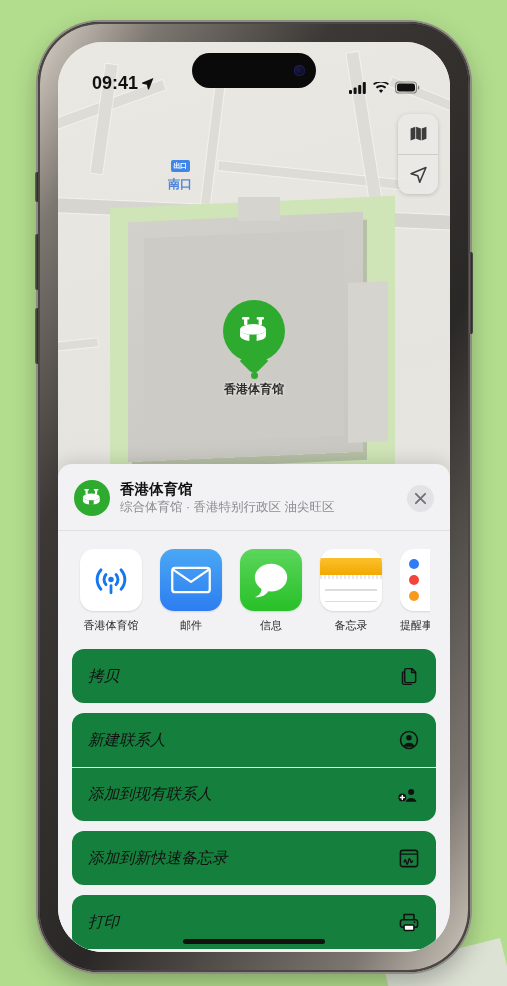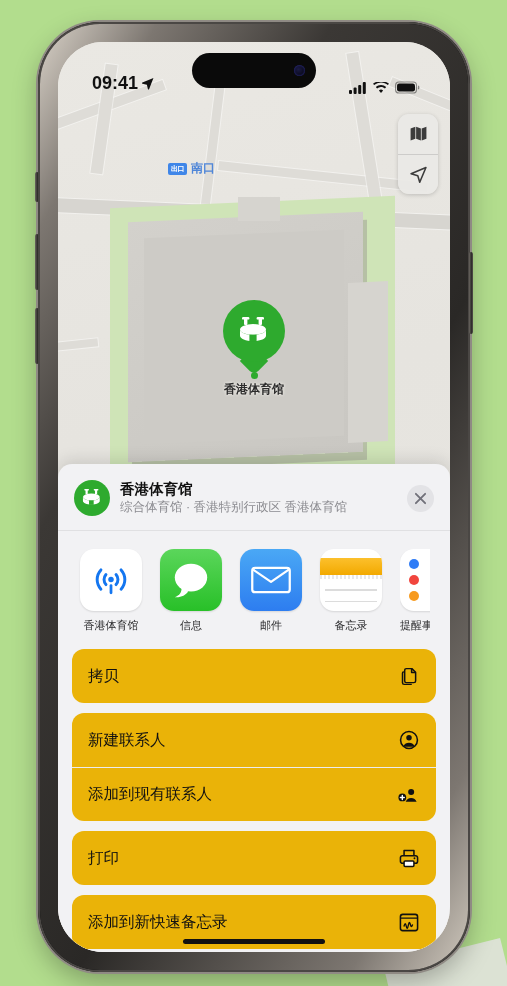--- a/index.html
+++ b/index.html
@@ -62,21 +62,21 @@
     box-shadow: 4px 8px 0 rgba(150,148,144,.45);
   }
   .stadium-inner {
     position: absolute; left: 86px; top: 192px; width: 200px; height: 206px;
     background: #cdcbc6; transform: skewY(-2.5deg);
   }
 
   
   .map-label {
     position: absolute; left: 110px; top: 118px;
-    display: flex; align-items: center; gap: 4px;
+    display: flex; align-items: center; gap: 4px; flex-direction: column;
   }
   .transit-badge {
     background: #3f86e8; color: #fff; font-size: 7px; font-weight: 700;
     border-radius: 2px; padding: 1px 3px; letter-spacing: -.5px;
   }
   .map-label-text { color: #4f86d8; font-size: 12px; font-weight: 700; }
 
   
   .map-controls {
     position: absolute; right: 12px; top: 72px; width: 40px;
@@ -181,21 +181,21 @@
   .ic-notes { background: #fff; flex-direction: column; align-items: stretch; }
   .notes-top { height: 17px; background: linear-gradient(180deg,#FCC02C,#F2A900); }
   .notes-perf { height: 4px; background: repeating-linear-gradient(90deg,#e8e8e8 0 2px, transparent 2px 4px); }
   .notes-line { height: 1.5px; background: #dcdcdc; margin: 10px 5px 0 5px; }
   
   .ic-reminders { background: #fff; flex-direction: column; justify-content: center; gap: 6px; align-items: flex-start; padding-left: 9px;}
   .rem-dot { width: 10px; height: 10px; border-radius: 50%; }
 
   
   .actions { padding: 6px 14px 0 14px; }
-  .group { background: #eab308; border-radius: 12px; margin-bottom: 10px; overflow: hidden; }
+  .group { background: #15803d; border-radius: 12px; margin-bottom: 10px; overflow: hidden; font-style: italic; }
   .row {
     height: 54px; display: flex; align-items: center; justify-content: space-between;
     padding: 0 16px; font-size: 15.5px; color: #111;
   }
   .row + .row { border-top: 1px solid #ececee; justify-content: space-between; }
   .row-icon { color: #111; display: flex; align-items: center; }
 
   .home-indicator {
     position: absolute; left: 50%; bottom: 8px; transform: translateX(-50%);
     width: 142px; height: 5px; border-radius: 3px; background: #111; z-index: 20;
@@ -304,21 +304,21 @@
             <rect x="5" y="1" width="7.4" height="2.6" rx="1.2"></rect>
             <rect x="21.6" y="2" width="3.4" height="7" rx="1"></rect>
             <rect x="19.6" y="1" width="7.4" height="2.6" rx="1.2"></rect>
             <ellipse cx="16" cy="13.5" rx="13" ry="5.4"></ellipse>
             <path d="M3 13.5v6.2c0 3 5.8 5.4 13 5.4s13-2.4 13-5.4v-6.2c0 3-5.8 5.4-13 5.4S3 16.5 3 13.5z"></path>
             <rect x="12.4" y="18.6" width="7.2" height="7" fill="#2eaa2e"></rect>
           </svg>
         </div>
         <div class="sheet-titles">
           <div class="sheet-title">香港体育馆</div>
-          <div class="sheet-sub">综合体育馆 · 香港特别行政区 香港体育馆</div>
+          <div class="sheet-sub">综合体育馆 · 香港特别行政区 油尖旺区</div>
         </div>
         <div class="close-btn">
           <svg width="13" height="13" viewBox="0 0 14 14" stroke="currentColor" stroke-width="2" stroke-linecap="round">
             <path d="M2 2l10 10M12 2L2 12"></path>
           </svg>
         </div>
       </div>
 
       <div class="app-row">
 
@@ -330,37 +330,37 @@
               <path d="M18.5 29a8.3 8.3 0 010-11"></path>
               <path d="M29.5 18a8.3 8.3 0 010 11"></path>
               <circle cx="24" cy="23.5" r="3" fill="#1476f0" stroke="none"></circle>
               <path d="M24 30v8" stroke-width="3"></path>
             </svg>
           </div>
           <div class="app-name">香港体育馆</div>
         </div>
 
         <div class="app">
+          <div class="app-icon ic-mail">
+            <svg width="42" height="30" viewBox="0 0 44 32" fill="none" stroke="#fff" stroke-width="2.4" stroke-linejoin="round">
+              <rect x="2" y="3" width="40" height="26" rx="3"></rect>
+              <path d="M3 5l19 13L41 5"></path>
+            </svg>
+          </div>
+          <div class="app-name">邮件</div>
+        </div>
+
+        <div class="app">
           <div class="app-icon ic-messages">
             <svg width="42" height="40" viewBox="0 0 44 42" fill="#fff">
               <ellipse cx="22" cy="18.5" rx="17" ry="14.5"></ellipse>
               <path d="M12 29c.5 5-2 8.5-7 10 6.5.5 11.5-2 14-6L12 29z"></path>
             </svg>
           </div>
           <div class="app-name">信息</div>
-        </div>
-
-        <div class="app">
-          <div class="app-icon ic-mail">
-            <svg width="42" height="30" viewBox="0 0 44 32" fill="none" stroke="#fff" stroke-width="2.4" stroke-linejoin="round">
-              <rect x="2" y="3" width="40" height="26" rx="3"></rect>
-              <path d="M3 5l19 13L41 5"></path>
-            </svg>
-          </div>
-          <div class="app-name">邮件</div>
         </div>
 
         <div class="app">
           <div class="app-icon ic-notes">
             <div class="notes-top"></div>
             <div class="notes-perf"></div>
             <div class="notes-line"></div>
             <div class="notes-line"></div>
           </div>
           <div class="app-name">备忘录</div>
@@ -404,51 +404,51 @@
             </span>
           </div>
           <div class="row">
             <span>添加到现有联系人</span>
             <span class="row-icon">
               <svg width="23" height="22" viewBox="0 0 26 24" fill="none" stroke="currentColor" stroke-width="1.7">
                 <circle cx="16" cy="8.6" r="3.4" fill="currentColor" stroke="none"></circle>
                 <path d="M9.8 19.6a6.6 6.6 0 0112.4 0z" fill="currentColor" stroke="none"></path>
                 <circle cx="6" cy="14.8" r="4.4" fill="currentColor" stroke="none"></circle>
                 <path d="M6 12.6v4.4M3.8 14.8h4.4" stroke="#fff" stroke-width="1.6" stroke-linecap="round"></path>
+              </svg>
+            </span>
+          </div>
+        </div>
+
+        <div class="group">
+          <div class="row">
+            <span>添加到新快速备忘录</span>
+            <span class="row-icon">
+              <svg width="22" height="21" viewBox="0 0 24 23" fill="none" stroke="currentColor" stroke-width="1.7">
+                <rect x="2.6" y="2.6" width="18.8" height="17.8" rx="2.6"></rect>
+                <path d="M2.6 6.6h18.8" stroke-width="1.4"></path>
+                <path d="M6.6 15.4c1-3.4 1.6-3.4 2.4 0 .8 3.4 1.4 3.4 2.3-1 .8-4 1.5-3.6 2.3-.4.7 2.6 1.3 2.6 2.2.2" stroke-width="1.5" stroke-linecap="round" stroke-linejoin="round"></path>
               </svg>
             </span>
           </div>
         </div>
 
         <div class="group">
           <div class="row">
             <span>打印</span>
             <span class="row-icon">
               <svg width="22" height="21" viewBox="0 0 24 23" fill="none" stroke="currentColor" stroke-width="1.7" stroke-linejoin="round">
                 <path d="M6.6 8.4V2.8h10.8v5.6"></path>
                 <rect x="2.6" y="8.4" width="18.8" height="8.4" rx="2.4"></rect>
                 <rect x="6.6" y="14.2" width="10.8" height="6" rx="1.2" fill="#fff"></rect>
                 <circle cx="18" cy="11.2" r="1" fill="currentColor" stroke="none"></circle>
               </svg>
             </span>
           </div>
         </div>
 
-        <div class="group">
-          <div class="row">
-            <span>添加到新快速备忘录</span>
-            <span class="row-icon">
-              <svg width="22" height="21" viewBox="0 0 24 23" fill="none" stroke="currentColor" stroke-width="1.7">
-                <rect x="2.6" y="2.6" width="18.8" height="17.8" rx="2.6"></rect>
-                <path d="M2.6 6.6h18.8" stroke-width="1.4"></path>
-                <path d="M6.6 15.4c1-3.4 1.6-3.4 2.4 0 .8 3.4 1.4 3.4 2.3-1 .8-4 1.5-3.6 2.3-.4.7 2.6 1.3 2.6 2.2.2" stroke-width="1.5" stroke-linecap="round" stroke-linejoin="round"></path>
-              </svg>
-            </span>
-          </div>
-        </div>
-
       </div>
 
       <div class="home-indicator"></div>
     </div>
 
   </div>
 </div>
 
 </body></html>

